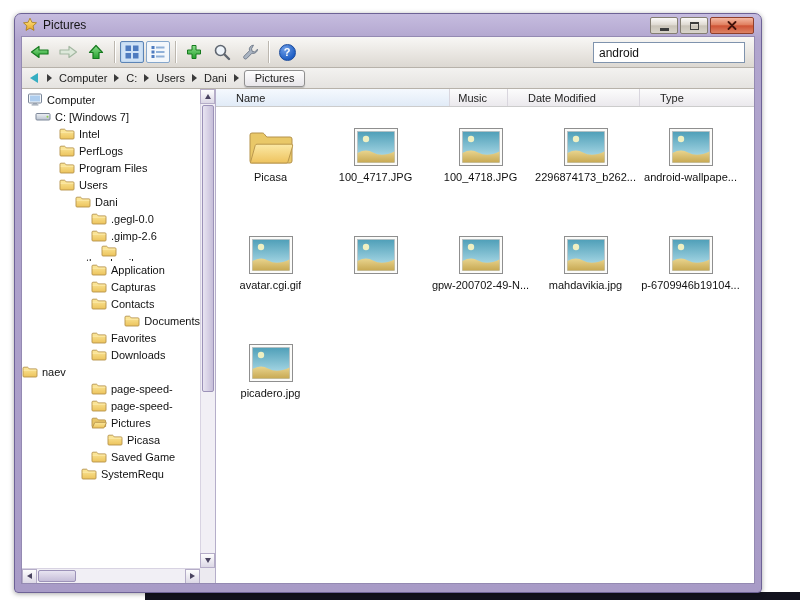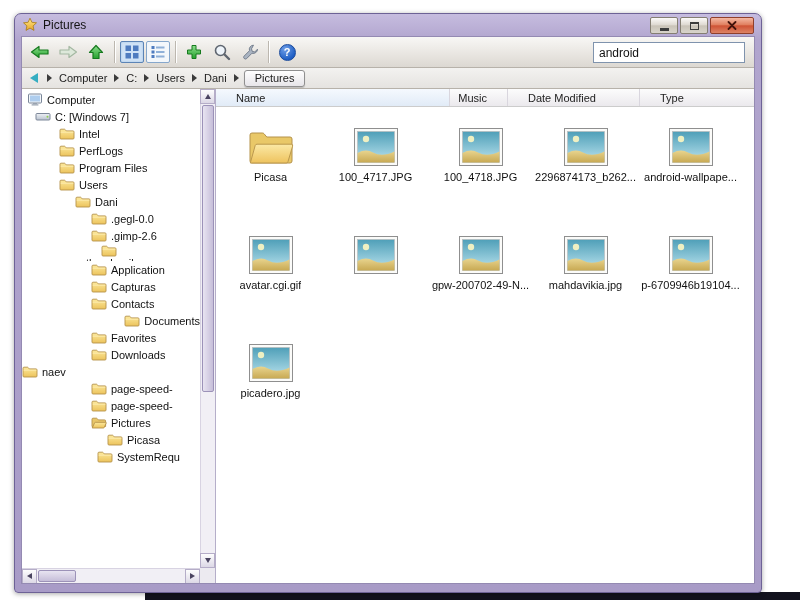--- a/index.html
+++ b/index.html
@@ -519,21 +519,36 @@
                       <stop offset="0" stop-color="#fce99c"></stop>
                       <stop offset="1" stop-color="#ecc35c"></stop>
                     </linearGradient>
                   </defs>
                   <path d="M1 3.2 Q1 2.2 2 2.2 H5.4 Q5.9 2.2 6.2 2.6 L7.3 3.9 H14 Q15 3.9 15 4.9 V11 Q15 12 14 12 H2 Q1 12 1 11 Z" fill="url(#gFold)" stroke="#b5924a" stroke-width="0.9"></path>
                   <path d="M1.6 5.2 H14.4" stroke="#fff3c0" stroke-width="0.8" opacity="0.85"></path>
                 </svg>
               </span>
               <span class="tl">Picasa</span>
             </div>
-            <div class="tree-row" style="padding-left: 75px;">
+            <div class="tree-row" style="padding-left: 69px;">
+              <span class="ti">
+                <svg width="16" height="13" viewBox="0 0 16 13">
+                  <defs>
+                    <linearGradient id="gFold" x1="0" y1="0" x2="0" y2="1">
+                      <stop offset="0" stop-color="#fce99c"></stop>
+                      <stop offset="1" stop-color="#ecc35c"></stop>
+                    </linearGradient>
+                  </defs>
+                  <path d="M1 3.2 Q1 2.2 2 2.2 H5.4 Q5.9 2.2 6.2 2.6 L7.3 3.9 H14 Q15 3.9 15 4.9 V11 Q15 12 14 12 H2 Q1 12 1 11 Z" fill="url(#gFold)" stroke="#b5924a" stroke-width="0.9"></path>
+                  <path d="M1.6 5.2 H14.4" stroke="#fff3c0" stroke-width="0.8" opacity="0.85"></path>
+                </svg>
+              </span>
+              <span class="tl">Saved Game</span>
+            </div>
+            <div class="tree-row" style="padding-left: 59px;">
               <span class="ti">
                 <svg width="16" height="13" viewBox="0 0 16 13">
                   <defs>
                     <linearGradient id="gFold" x1="0" y1="0" x2="0" y2="1">
                       <stop offset="0" stop-color="#fce99c"></stop>
                       <stop offset="1" stop-color="#ecc35c"></stop>
                     </linearGradient>
                   </defs>
                   <path d="M1 3.2 Q1 2.2 2 2.2 H5.4 Q5.9 2.2 6.2 2.6 L7.3 3.9 H14 Q15 3.9 15 4.9 V11 Q15 12 14 12 H2 Q1 12 1 11 Z" fill="url(#gFold)" stroke="#b5924a" stroke-width="0.9"></path>
                   <path d="M1.6 5.2 H14.4" stroke="#fff3c0" stroke-width="0.8" opacity="0.85"></path>

